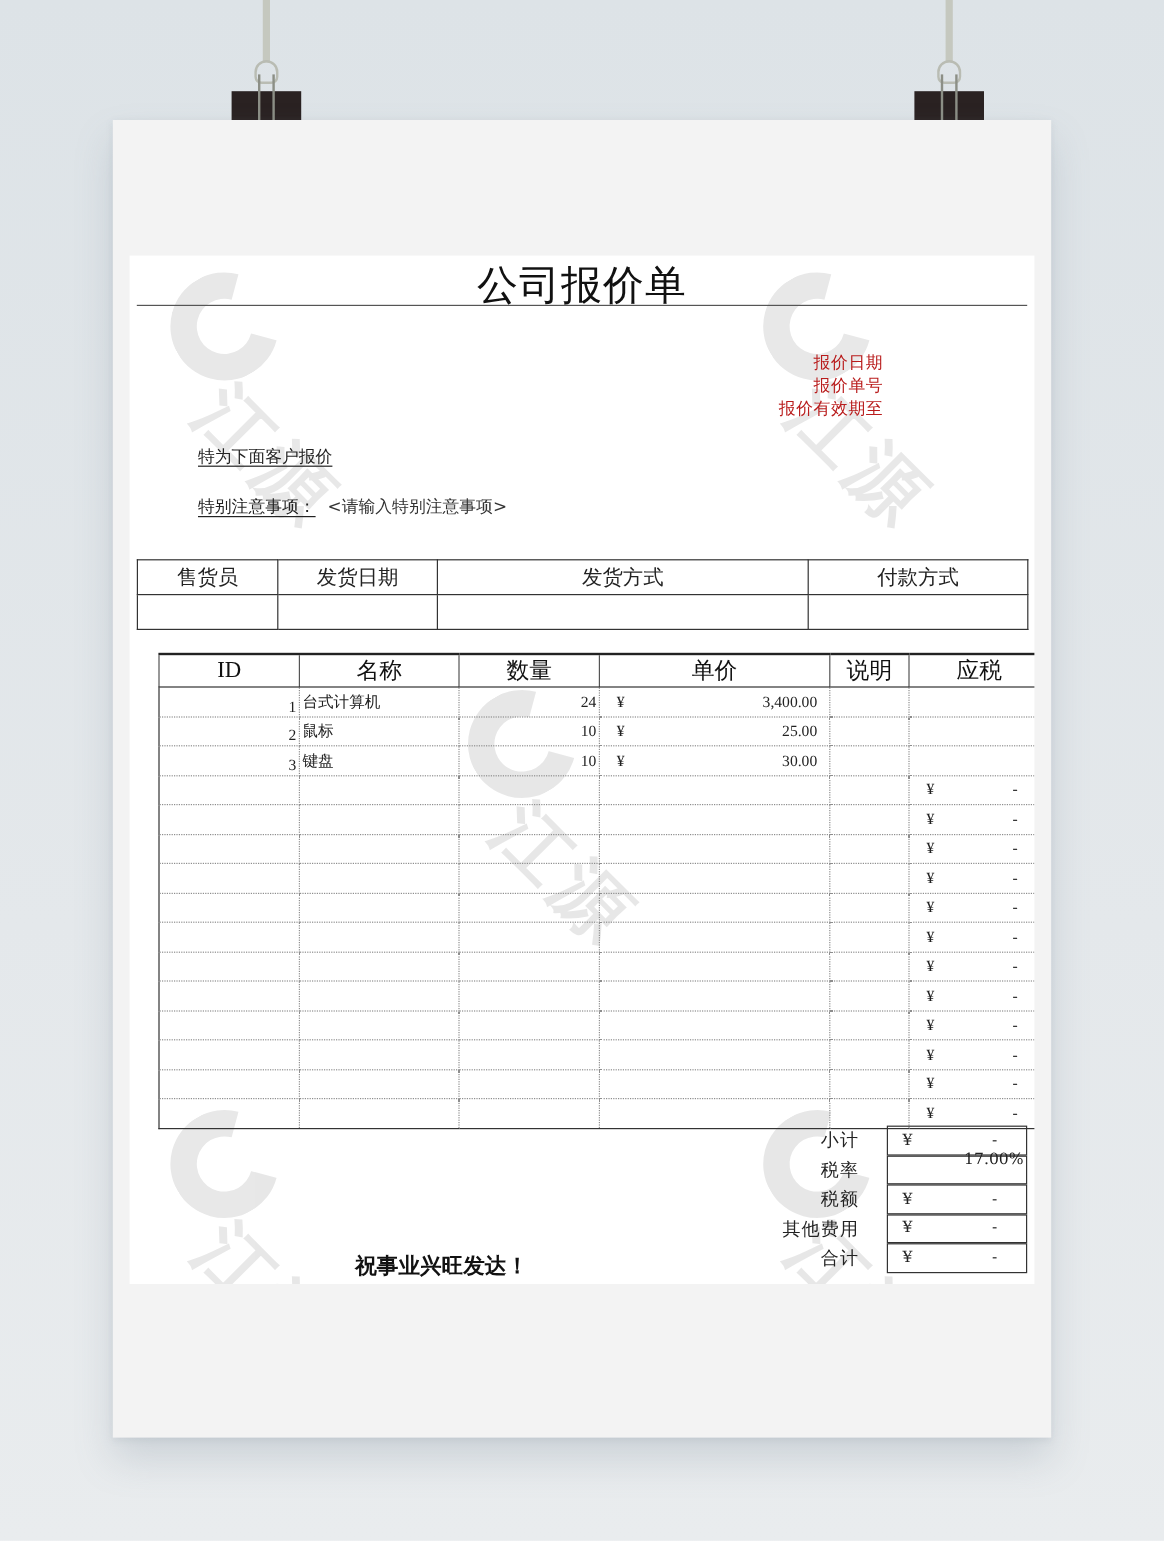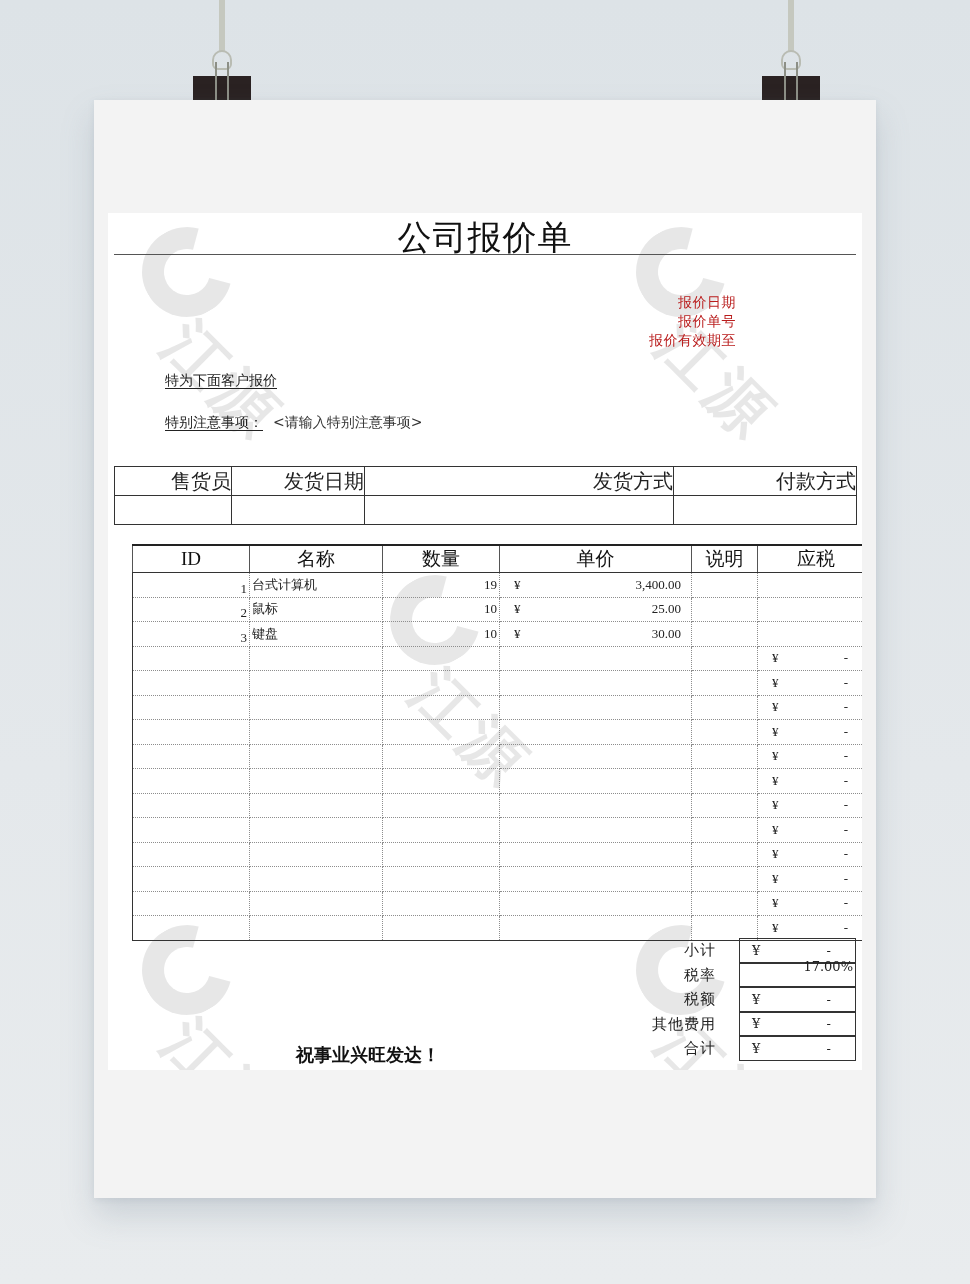--- a/index.html
+++ b/index.html
@@ -38,21 +38,21 @@
     position: absolute; left: 0; width: 754px; top: 2px; text-align: center;
     font-size: 34px; letter-spacing: 1px; color: #111;
   }
   .title-rule { position: absolute; left: 6px; top: 41px; width: 742px; height: 1px; background: #555; }
   .meta { position: absolute; right: 126px; font-size: 14px; color: #b91c1c; text-align: right; letter-spacing: 0.5px; }
   .ul { text-decoration: underline; text-underline-offset: 3px; font-size: 14px; color: #222; margin-left: 48px; }
   .note-val { font-size: 14px; color: #333; }
 
   table { border-collapse: collapse; position: absolute; table-layout: fixed; }
   .info { left: 6px; top: 253px; width: 742px; border: 1.5px solid #222; }
-  .info td { border: 1px solid #333; font-size: 20px; text-align: right; height: 29px; color: #222; }
+  .info td { border: 1px solid #333; font-size: 17px; text-align: center; height: 29px; color: #222; }
   .items { left: 24px; top: 331px; width: 742px; font-family: Liberation Serif, serif; }
   .items th {
     font-weight: normal; font-size: 19px; height: 26px; border-left: 1px solid #555; border-right: 1px solid #555;
     border-top: 2px solid #222; border-bottom: 1px solid #333; color: #111;
   }
   .items td {
     height: 24.5px; border: 1px dotted #8d8d8d; font-size: 13px; color: #222; padding: 0 2px;
     white-space: nowrap; overflow: hidden;
   }
   .items tr td:first-child { border-left: 1px solid #333; }
@@ -177,21 +177,21 @@
         <th>数量</th>
         <th>单价</th>
         <th>说明</th>
         <th>应税</th>
       </tr>
     </thead>
     <tbody id="items-body">
         <tr>
           <td class="id-cell">1</td>
           <td>台式计算机</td>
-          <td class="r">19</td>
+          <td class="r">24</td>
           <td>
             <div class="money">
               <span>¥</span>
               <span>3,400.00</span>
             </div>
           </td>
           <td></td>
           <td></td>
         </tr>
         <tr>

